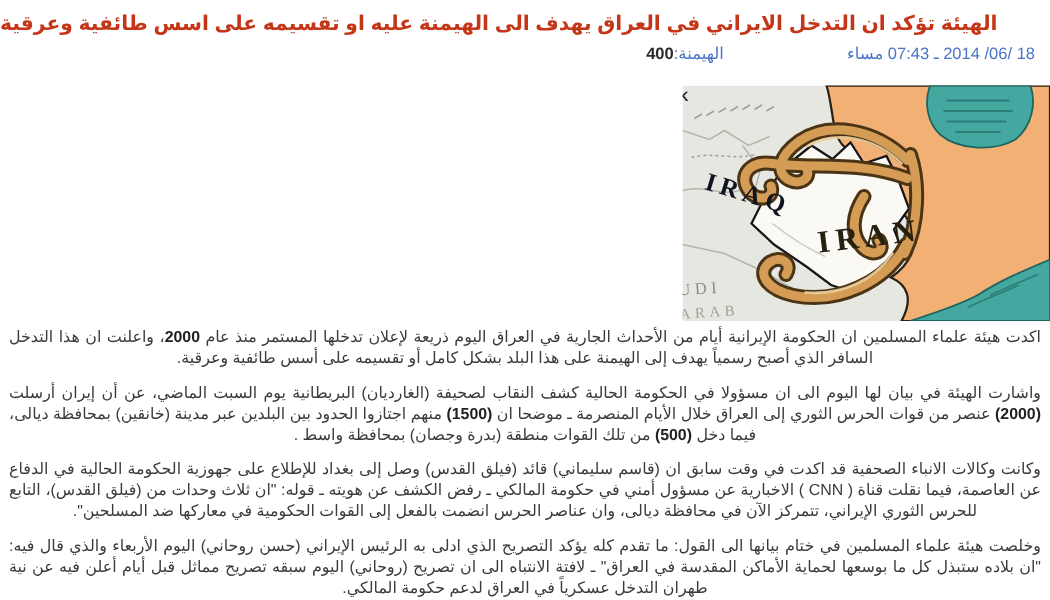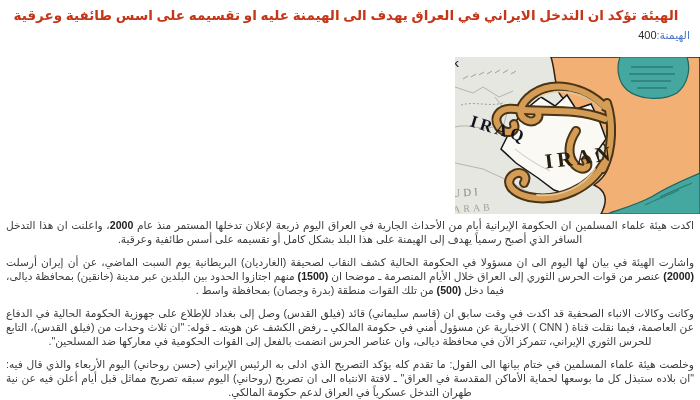--- a/index.html
+++ b/index.html
@@ -3,33 +3,33 @@
 <meta charset="utf-8">
 <style>
   html,body{margin:0;padding:0;}
   body{
     width:700px;height:400px;position:relative;overflow:hidden;
     background:#ffffff;
     font-family:"Liberation Sans","DejaVu Sans",sans-serif;
   }
   
   .headline{
-    direction:rtl;text-align:center;
+    direction:rtl;text-align:left;
     padding:7px 8px 0 0;
     color:#c53517;font-weight:bold;font-size:13.5px;line-height:17px;
   }
   
   .meta{
     direction:rtl;display:flex;align-items:center;
     padding:5px 10px 0 0;gap:82px;
     font-size:11px;
   }
   .date{color:#4a74c8;white-space:nowrap;}
   .visits{color:#4a74c8;white-space:nowrap;}
-  .visits b{color:#2b2b2b;font-weight:normal;text-align:center;}
+  .visits b{color:#2b2b2b;font-weight:bold;text-align:center;}
   
   .map-wrap{
     position:absolute;top:57px;right:0;width:245px;height:157px;
   }
   .map-wrap svg{display:block;width:245px;height:157px;}
   
   article{
     position:absolute;top:218px;right:0;left:0;
     padding:0 6px;direction:rtl;
   }
@@ -40,20 +40,21 @@
   }
   article .num{font-weight:bold;color:#222;}
   .serif{font-family:"Liberation Serif","DejaVu Serif",serif;}
 </style>
 </head>
 <body>
 
 <div class="headline">الهيئة تؤكد ان التدخل الايراني في العراق يهدف الى الهيمنة عليه او تقسيمه على اسس طائفية وعرقية</div>
 
 <div class="meta">
+  <span class="date">18 /06/ 2014 ـ 07:43 مساء</span>
   <span class="visits"><span>الهيمنة:</span><b>400</b></span>
 </div>
 
 <div class="map-wrap">
   <svg viewBox="0 0 245 157" xmlns="http://www.w3.org/2000/svg">
 
     <rect width="245" height="157" fill="#e7e7e1"></rect>
 
     <g stroke="#b5b5ac" fill="none" stroke-width="1">
       <path d="M0,30 L18,36 28,30 44,40 58,34"></path>

